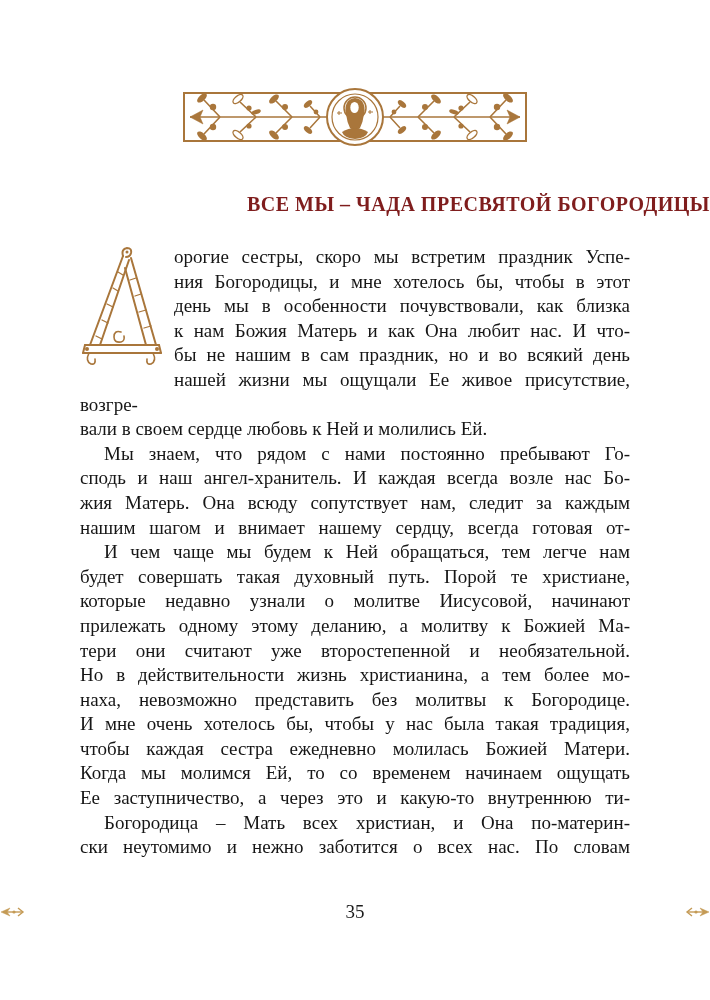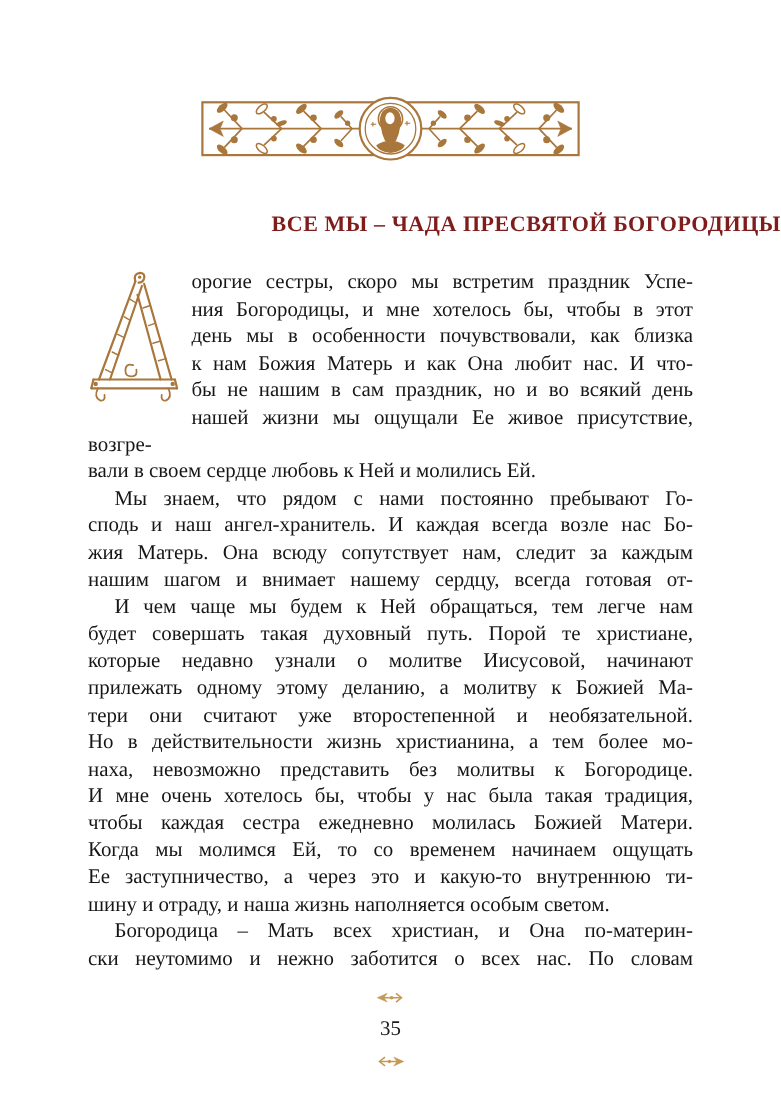--- a/index.html
+++ b/index.html
@@ -15,21 +15,21 @@
   .body-text{
     position:absolute;top:245px;left:80px;width:550px;
     font-size:19px;line-height:24.6px;text-align:justify;
   }
   .dropcap-float{float:left;width:84px;height:123px;margin:1px 10px 0 0;}
   .line{text-align:justify;text-align-last:justify;}
   .line.endpar{text-align-last:left;}
   .line.indent{text-indent:24px;}
   .page-footer{
     position:absolute;top:901px;left:0;width:100%;
-    display:flex;justify-content:flex-end;align-items:center;gap:12px;flex-direction:column;
+    display:flex;justify-content:space-between;align-items:center;gap:12px;
   }
   .page-number{font-size:19px;color:#1c1c1c;}
 </style>
 </head>
 <body>
 
 <div class="page">
 
   <div class="header-ornament">
     <svg width="346" height="62" viewBox="0 0 346 62" xmlns="http://www.w3.org/2000/svg">
@@ -114,21 +114,20 @@
       <div class="line">будет совершать такая духовный путь. Порой те христиане,</div>
       <div class="line">которые недавно узнали о молитве Иисусовой, начинают</div>
       <div class="line">прилежать одному этому деланию, а молитву к Божией Ма-</div>
       <div class="line">тери они считают уже второстепенной и необязательной.</div>
       <div class="line">Но в действительности жизнь христианина, а тем более мо-</div>
       <div class="line">наха, невозможно представить без молитвы к Богородице.</div>
       <div class="line">И мне очень хотелось бы, чтобы у нас была такая традиция,</div>
       <div class="line">чтобы каждая сестра ежедневно молилась Божией Матери.</div>
       <div class="line">Когда мы молимся Ей, то со временем начинаем ощущать</div>
       <div class="line">Ее заступничество, а через это и какую-то внутреннюю ти-</div>
-      <div class="line endpar">шину и отраду, и наша жизнь наполняется особым светом.</div>
       <div class="line indent">Богородица – Мать всех христиан, и Она по-материн-</div>
       <div class="line">ски неутомимо и нежно заботится о всех нас. По словам</div>
     </div>
 
   <div class="page-footer">
     <svg width="26" height="12" viewBox="0 0 26 12" xmlns="http://www.w3.org/2000/svg">
       <g stroke="#c49a55" fill="#c49a55">
         <path d="M3,6 H23" stroke-width="1.4" fill="none"></path>
         <path d="M1,6 L10,2 L7,6 L10,10 Z" stroke-width="0.5"></path>
         <path d="M18,2 L23,6 L18,10" fill="none" stroke-width="1.4"></path>

